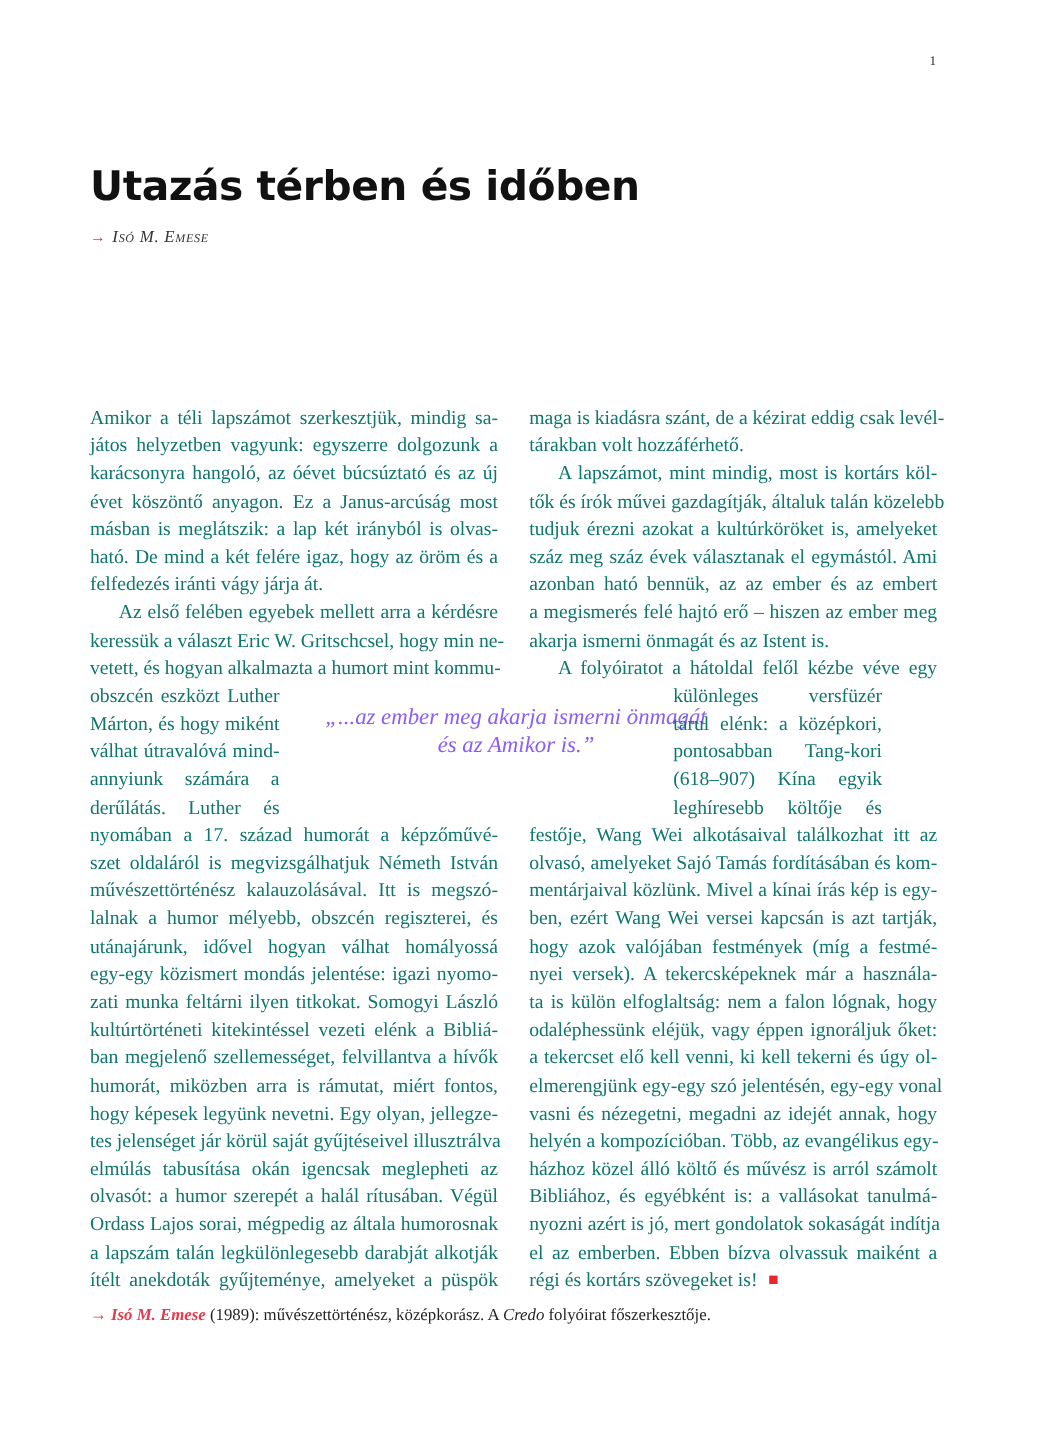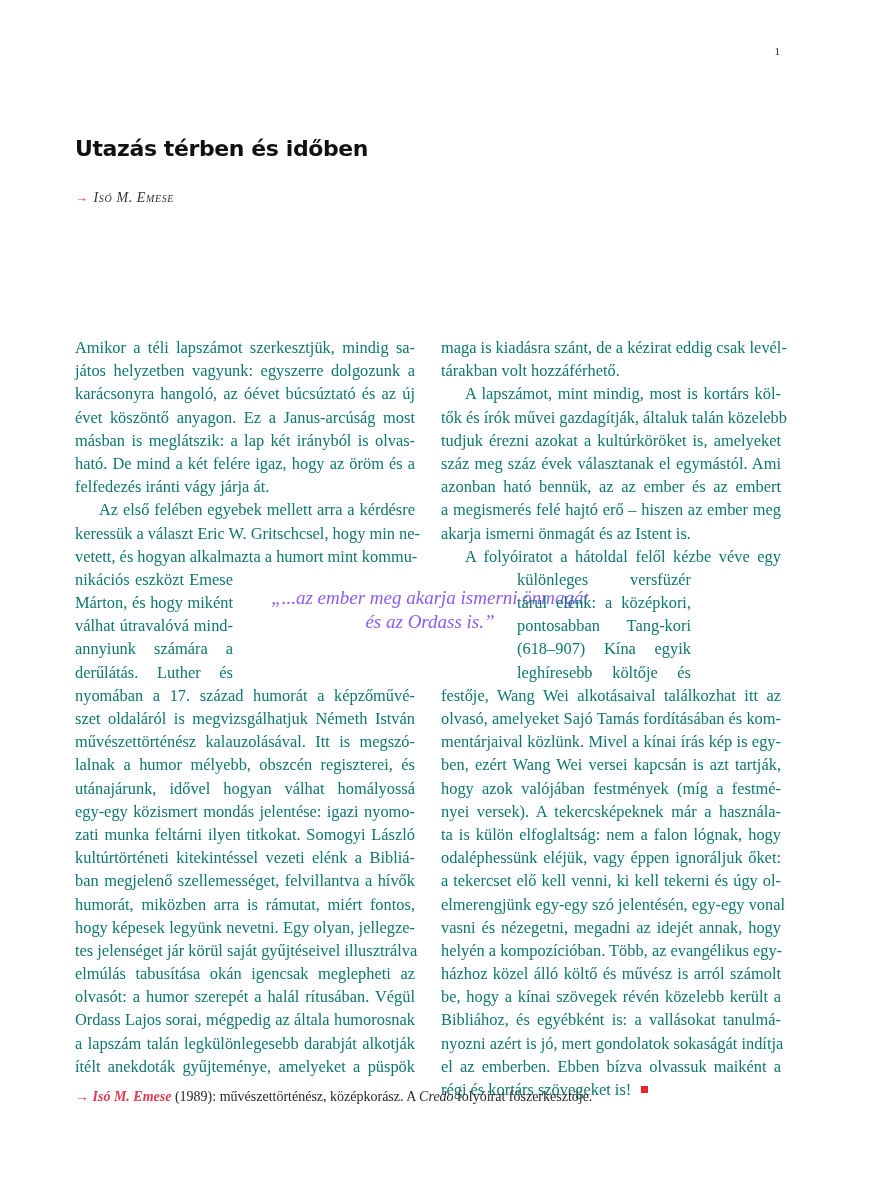--- a/index.html
+++ b/index.html
@@ -1,29 +1,29 @@
 <!DOCTYPE html>
 <html><head>
 <meta charset="utf-8">
 <style>
   html, body { margin: 0; padding: 0; background: #ffffff; }
   body { width: 880px; height: 1200px; position: relative; overflow: hidden; font-family: "DejaVu Serif", serif; color: #231f20; }
   .page-number { position: absolute; right: 100px; top: 45px; font-size: 11px; color: #231f20; font-family: "Liberation Serif", serif; }
-  .title { position: absolute; left: 75px; top: 136px; margin: 0; font-family: "DejaVu Sans", sans-serif; font-weight: bold; font-size: 22px; letter-spacing: -0.4px; color: #111111; }
+  .title { position: absolute; left: 75px; top: 136px; margin: 0; font-family: "DejaVu Sans", sans-serif; font-weight: bold; font-size: 34px; letter-spacing: -0.4px; color: #111111; }
   .byline { position: absolute; left: 75px; top: 190px; font-family: "Liberation Serif", serif; font-style: italic; font-size: 14px; color: #333; letter-spacing: 0.6px; }
   .byline .arrow { color: #e03a4e; font-style: normal; margin-right: 5px; font-size: 13px; }
   .byline .sc { font-variant: small-caps; }
   .col { position: absolute; top: 336px; font-family: "Liberation Serif", serif; font-size: 16.4px; line-height: 23.2px; color: #0f766e; }
   .col-left { left: 75px; width: 340px; }
   .col-right { left: 441px; width: 340px; }
   .ln { display: block; height: 23.2px; white-space: nowrap; text-align: justify; text-align-last: justify; }
   .ln.last { text-align-last: left; }
   .ln.indent { padding-left: 24px; }
   .ln.narrow { width: 158px; }
-  .ln.rnarrow { margin-left: 76px; width: 174px; }
+  .ln.rnarrow { margin-left: 120px; width: 174px; }
   .pull-quote { position: absolute; left: 250px; top: 586px; width: 360px; text-align: center; font-family: "Liberation Serif", serif; font-style: italic; font-size: 19px; line-height: 24px; color: #8b5cf6; }
   .end-mark { display: inline-block; width: 7px; height: 7px; background: #e8262f; margin-left: 10px; vertical-align: 2px; }
   .footnote { position: absolute; left: 75px; top: 1089px; font-family: "Liberation Serif", serif; font-size: 14px; color: #231f20; }
   .footnote .arrow { color: #e03a4e; }
   .footnote .name { color: #e03a4e; font-style: italic; font-weight: bold; }
   .footnote em { font-style: italic; }
 </style>
 </head>
 <body>
 
@@ -39,21 +39,21 @@
   <span class="ln">Amikor a téli lapszámot szerkesztjük, mindig sa-</span>
   <span class="ln">játos helyzetben vagyunk: egyszerre dolgozunk a</span>
   <span class="ln">karácsonyra hangoló, az óévet búcsúztató és az új</span>
   <span class="ln">évet köszöntő anyagon. Ez a Janus-arcúság most</span>
   <span class="ln">másban is meglátszik: a lap két irányból is olvas-</span>
   <span class="ln">ható. De mind a két felére igaz, hogy az öröm és a</span>
   <span class="ln last">felfedezés iránti vágy járja át.</span>
   <span class="ln indent">Az első felében egyebek mellett arra a kérdésre</span>
   <span class="ln">keressük a választ Eric W. Gritschcsel, hogy min ne-</span>
   <span class="ln">vetett, és hogyan alkalmazta a humort mint kommu-</span>
-  <span class="ln narrow">nikációs eszközt Emese</span>
+  <span class="ln narrow">obszcén eszközt Luther</span>
   <span class="ln narrow">Márton, és hogy miként</span>
   <span class="ln narrow">válhat útravalóvá mind-</span>
   <span class="ln narrow">annyiunk számára a</span>
   <span class="ln narrow">derűlátás. Luther és</span>
   <span class="ln">nyomában a 17. század humorát a képzőművé-</span>
   <span class="ln">szet oldaláról is megvizsgálhatjuk Németh István</span>
   <span class="ln">művészettörténész kalauzolásával. Itt is megszó-</span>
   <span class="ln">lalnak a humor mélyebb, obszcén regiszterei, és</span>
   <span class="ln">utánajárunk, idővel hogyan válhat homályossá</span>
   <span class="ln">egy-egy közismert mondás jelentése: igazi nyomo-</span>
@@ -65,21 +65,21 @@
   <span class="ln">tes jelenséget jár körül saját gyűjtéseivel illusztrálva</span>
   <span class="ln">elmúlás tabusítása okán igencsak meglepheti az</span>
   <span class="ln">olvasót: a humor szerepét a halál rítusában. Végül</span>
   <span class="ln">Ordass Lajos sorai, mégpedig az általa humorosnak</span>
   <span class="ln">a lapszám talán legkülönlegesebb darabját alkotják</span>
   <span class="ln">ítélt anekdoták gyűjteménye, amelyeket a püspök</span>
 </div>
 
 <div class="pull-quote">
   <div>„...az ember meg akarja ismerni önmagát</div>
-  <div>és az Ordass is.”</div>
+  <div>és az Amikor is.”</div>
 </div>
 
 <div class="col col-right">
   <span class="ln">maga is kiadásra szánt, de a kézirat eddig csak levél-</span>
   <span class="ln last">tárakban volt hozzáférhető.</span>
   <span class="ln indent">A lapszámot, mint mindig, most is kortárs köl-</span>
   <span class="ln">tők és írók művei gazdagítják, általuk talán közelebb</span>
   <span class="ln">tudjuk érezni azokat a kultúrköröket is, amelyeket</span>
   <span class="ln">száz meg száz évek választanak el egymástól. Ami</span>
   <span class="ln">azonban ható bennük, az az ember és az embert</span>
@@ -97,21 +97,20 @@
   <span class="ln">ben, ezért Wang Wei versei kapcsán is azt tartják,</span>
   <span class="ln">hogy azok valójában festmények (míg a festmé-</span>
   <span class="ln">nyei versek). A tekercsképeknek már a használa-</span>
   <span class="ln">ta is külön elfoglaltság: nem a falon lógnak, hogy</span>
   <span class="ln">odaléphessünk eléjük, vagy éppen ignoráljuk őket:</span>
   <span class="ln">a tekercset elő kell venni, ki kell tekerni és úgy ol-</span>
   <span class="ln">elmerengjünk egy-egy szó jelentésén, egy-egy vonal</span>
   <span class="ln">vasni és nézegetni, megadni az idejét annak, hogy</span>
   <span class="ln">helyén a kompozícióban. Több, az evangélikus egy-</span>
   <span class="ln">házhoz közel álló költő és művész is arról számolt</span>
-  <span class="ln">be, hogy a kínai szövegek révén közelebb került a</span>
   <span class="ln">Bibliához, és egyébként is: a vallásokat tanulmá-</span>
   <span class="ln">nyozni azért is jó, mert gondolatok sokaságát indítja</span>
   <span class="ln">el az emberben. Ebben bízva olvassuk maiként a</span>
   <span class="ln last"><span>régi és kortárs szövegeket is!</span><span class="end-mark"></span></span>
 </div>
 
 <div class="footnote">
   <span class="arrow">→</span>
   <span class="name">Isó M. Emese</span><span> (1989): művészettörténész, középkorász. A </span><em>Credo</em><span> folyóirat főszerkesztője.</span>
 </div>

